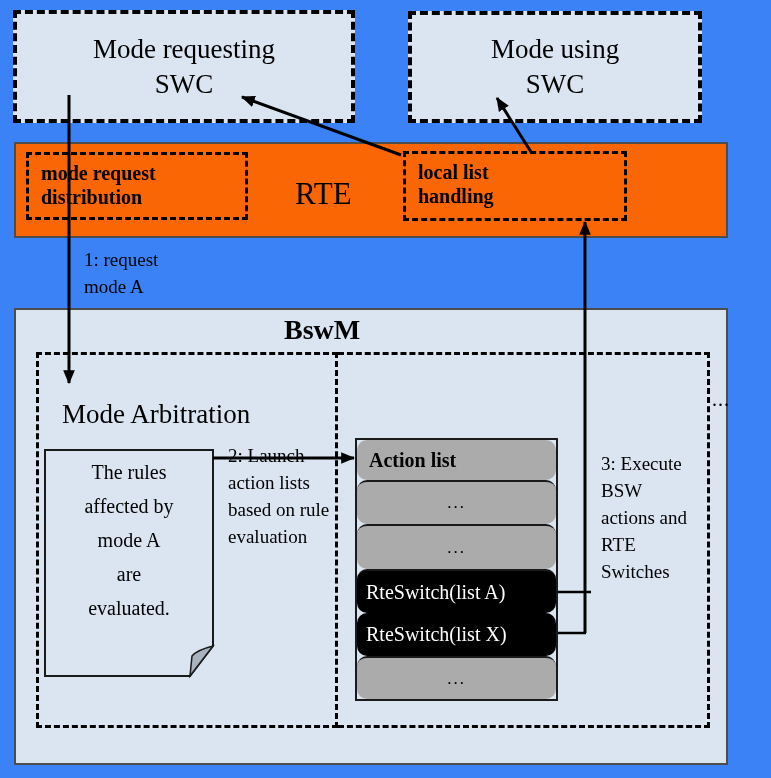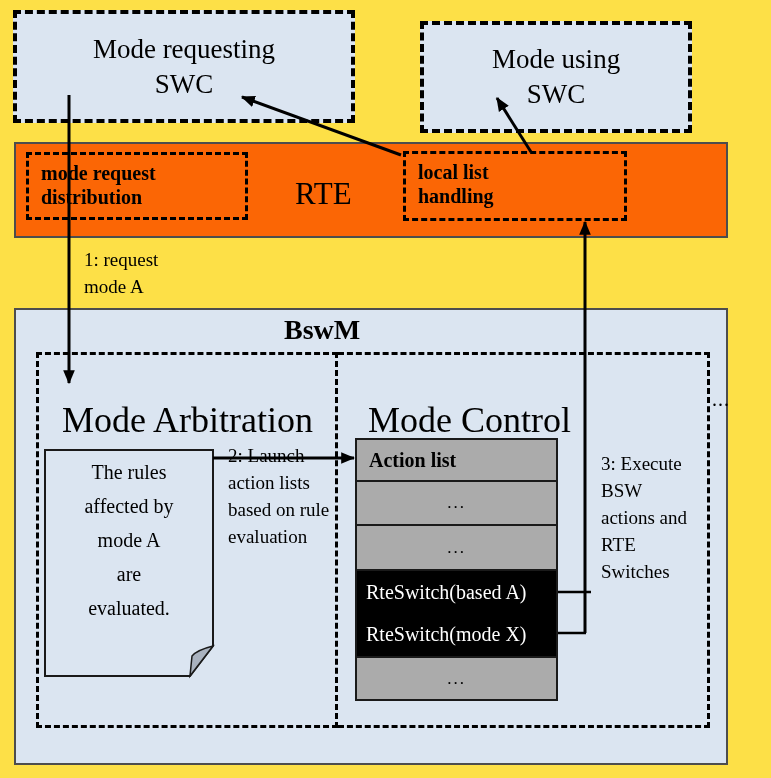--- a/index.html
+++ b/index.html
@@ -1,17 +1,17 @@
 <!DOCTYPE html>
 <html style="--rte_orange: #fb6605; --box_blue: #dbe5f1; --row_gray: #ababab; --row_black: #000000; --fold_gray: #a9b2bf;"><head>
 <meta charset="utf-8">
 <style>
   html,body{margin:0;padding:0;background:#fff;}
   .canvas{
-    position:relative;width:771px;height:778px;background:#fde047;overflow:hidden;
+    position:relative;width:771px;height:778px;background:#3b82f6;overflow:hidden;
     font-family:"Liberation Serif","DejaVu Serif",serif;color:#000;
   }
   .abs{position:absolute;box-sizing:border-box;}
   .ml{white-space:pre-line;}
   
   .swc-box{
     background:var(--box_blue,#dbe5f1);
     border:4px dashed #000;
     display:flex;align-items:center;justify-content:center;
     text-align:center;font-size:27px;line-height:35px;z-index:1;
@@ -20,24 +20,24 @@
   .rte-bar{background:var(--rte_orange,#fb6605);border:2px solid #4d4d4d;z-index:1;}
   .small-dashed{
     border:3px dashed #000;font-size:20px;line-height:24px;
     padding:6px 0 0 12px;z-index:2;font-weight:bold;
   }
   .rte-title{font-size:31px;z-index:2;}
   
   .bswm-box{background:var(--box_blue,#dbe5f1);border:2px solid #4d4d4d;z-index:1;}
   .bswm-title{font-size:28px;z-index:2;font-weight:bold;}
   .region-dashed{border:3px dashed #000;z-index:2;}
-  .region-label{font-size:36px;z-index:3;}
+  .region-label{font-size:27px;z-index:3;}
   
   .al-table{width:203px;border:2px solid #1a1a1a;z-index:3;font-size:20px;}
-  .al-row{box-sizing:border-box;display:flex;align-items:center;background:var(--row_gray,#ababab);border-top:2px solid #1a1a1a;}
+  .al-row{box-sizing:border-box;display:flex;align-items:center;background:var(--row_gray,#ababab);border-top:2px solid #1a1a1a;border-radius:10px;}
   .al-row:first-child{border-top:none;}
   .al-header{font-weight:bold;padding-left:12px;height:40px;}
   .al-dots{justify-content:center;font-size:17px;letter-spacing:2px;}
   .al-black{background:var(--row_black,#000);color:#fff;padding-left:9px;}
   
   .step-label{font-size:19px;line-height:27px;z-index:6;}
   .note-text{
     width:168px;text-align:center;font-size:20px;line-height:34px;z-index:6;
   }
   .ellipsis{font-size:20px;z-index:6;letter-spacing:1px;}
@@ -46,21 +46,21 @@
 </head>
 <body>
 
 <div class="canvas">
 
   <div class="abs swc-box" style="left:13px;top:10px;width:342px;height:113px;">
     <span class="ml">Mode requesting
 SWC</span>
   </div>
 
-  <div class="abs swc-box" style="left:420px;top:11px;width:272px;height:112px;margin-top:10px;">
+  <div class="abs swc-box" style="left:408px;top:11px;width:294px;height:112px;">
     <span class="ml">Mode using
 SWC</span>
   </div>
 
   <div class="abs rte-bar" style="left:14px;top:142px;width:714px;height:96px;"></div>
 
   <div class="abs small-dashed ml" style="left:26px;top:152px;width:222px;height:68px;">mode request
 distribution</div>
 
   <div class="abs rte-title" style="left:295px;top:176px;">RTE</div>
@@ -73,28 +73,27 @@
 
   <div class="abs bswm-box" style="left:14px;top:308px;width:714px;height:457px;"></div>
 
   <div class="abs bswm-title" style="left:284px;top:314px;">BswM</div>
 
   <div class="abs region-dashed" style="left:36px;top:352px;width:302px;height:376px;"></div>
   <div class="abs region-dashed" style="left:338px;top:352px;width:372px;height:376px;border-left:none;"></div>
 
   <div class="abs region-label" style="left:62px;top:399px;">Mode Arbitration</div>
 
-  <div class="abs region-label" style="left:368px;top:399px;">Mode Control</div>
 
   <div class="abs al-table" style="left:355px;top:438px;">
     <div class="al-row al-header">Action list</div>
     <div class="al-row al-dots" style="height:44px;">...</div>
     <div class="al-row al-dots" style="height:45px;">...</div>
-    <div class="al-row al-black" style="height:44px;">RteSwitch(based A)</div>
-    <div class="al-row al-black" style="height:43px;border-top:none;">RteSwitch(mode X)</div>
+    <div class="al-row al-black" style="height:44px;">RteSwitch(list A)</div>
+    <div class="al-row al-black" style="height:43px;border-top:none;">RteSwitch(list X)</div>
     <div class="al-row al-dots" style="height:43px;">...</div>
   </div>
 
   <div class="abs note-text ml" style="left:45px;top:455px;">The rules
 affected by
 mode A
 are
 evaluated.</div>
 
   <div class="abs step-label ml" style="left:228px;top:442px;">2: Launch

